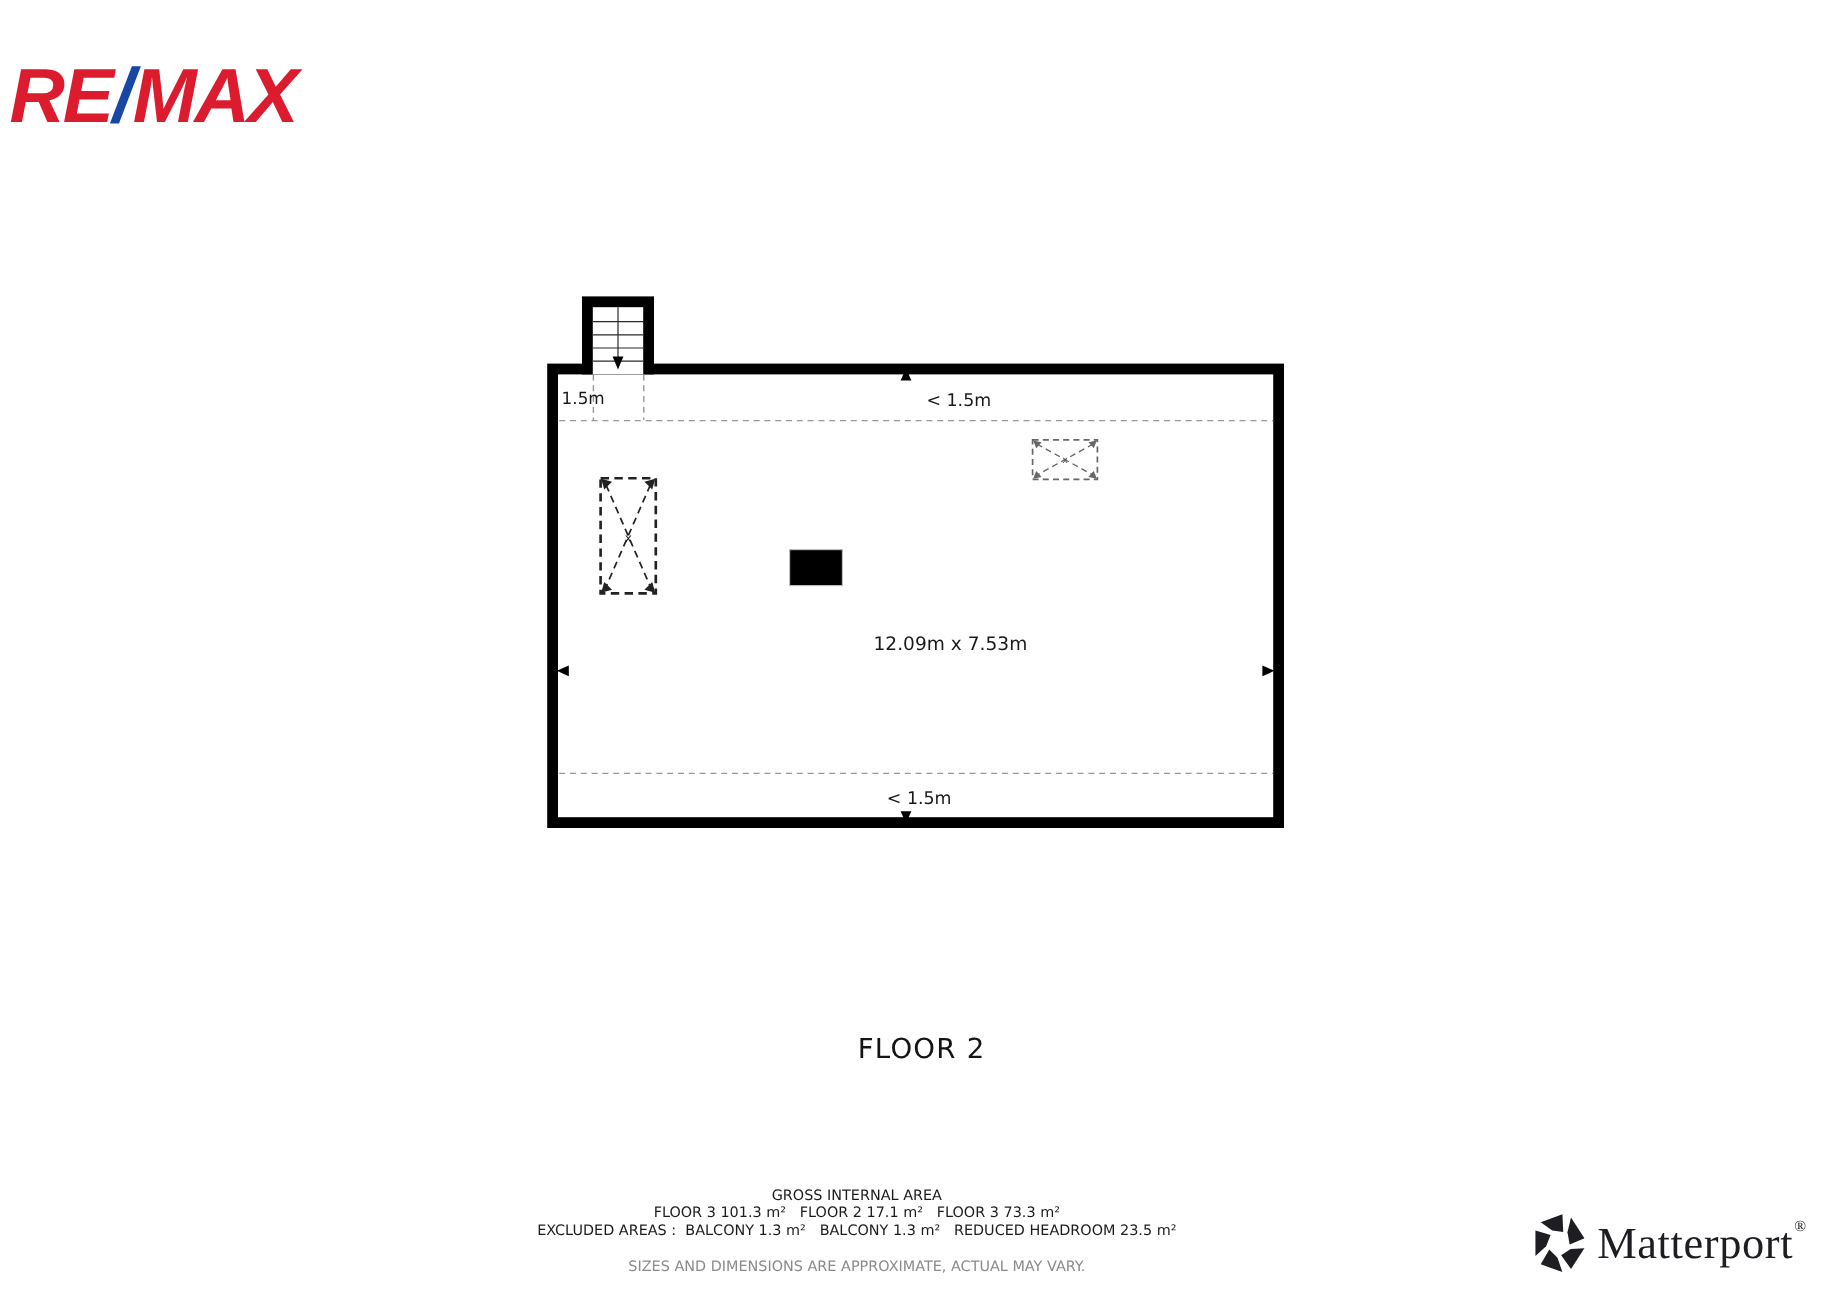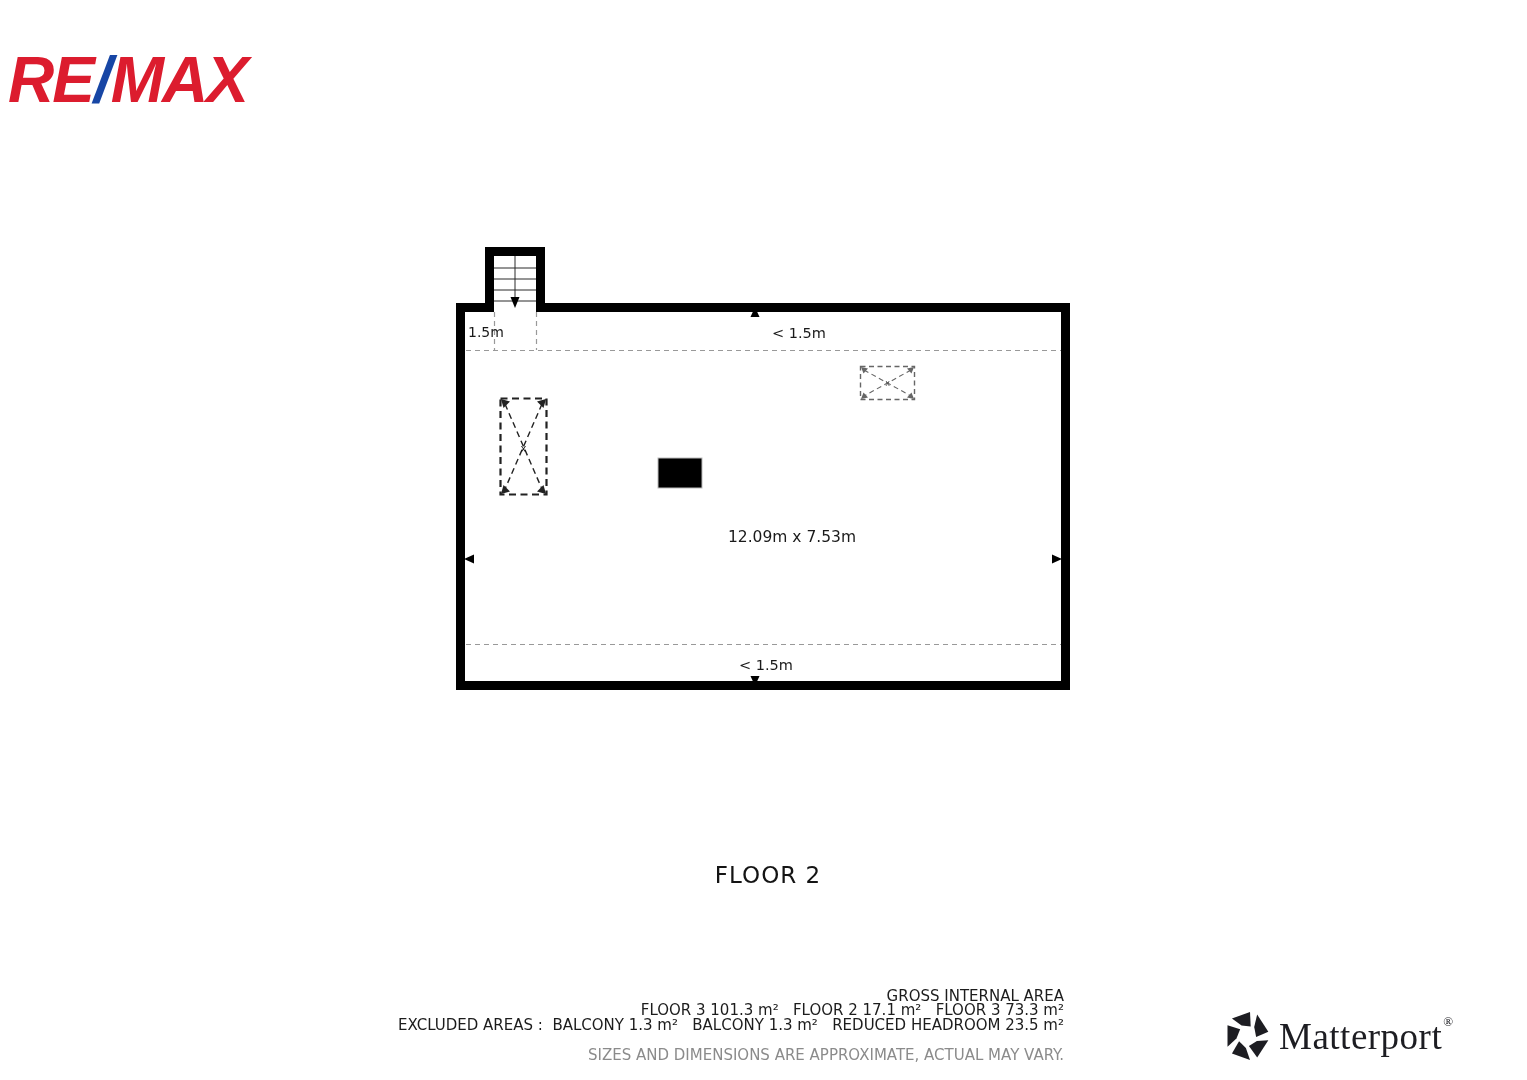--- a/index.html
+++ b/index.html
@@ -18,28 +18,28 @@
   
   .plan-svg{position:absolute;left:440px;top:230px;}
   .plan-label{font-family:"DejaVu Sans","Liberation Sans",sans-serif;fill:#1a1a1a;}
   
   .floor-title{
     position:absolute;left:618px;top:862px;width:300px;text-align:center;
     font-size:23px;letter-spacing:1px;color:#141414;
   }
   
   .area-block{
-    position:absolute;left:364px;top:989px;width:700px;text-align:right;
-    font-size:15px;line-height:14.4px;color:#1c1c1c;
+    position:absolute;left:364px;top:989px;width:700px;text-align:center;
+    font-size:12px;line-height:14.4px;color:#1c1c1c;
   }
   .area-block div{white-space:pre;}
   .area-block .disclaimer{color:#8b8b8b;margin-top:16px;}
   
   .matterport{
-    position:absolute;left:1222px;top:1007px;display:flex;align-items:center;justify-content:flex-end;
+    position:absolute;left:1274px;top:1007px;display:flex;align-items:center;justify-content:flex-end;
   }
   .matterport .word{
     font-family:"Liberation Serif","DejaVu Serif",serif;font-size:37px;color:#1d1d22;
     margin-left:7px;letter-spacing:0.5px;
   }
   .matterport .reg{
     font-family:"Liberation Serif","DejaVu Serif",serif;font-size:13px;color:#1d1d22;
     vertical-align:super;position:relative;top:-14px;left:1px;
   }
 </style>

